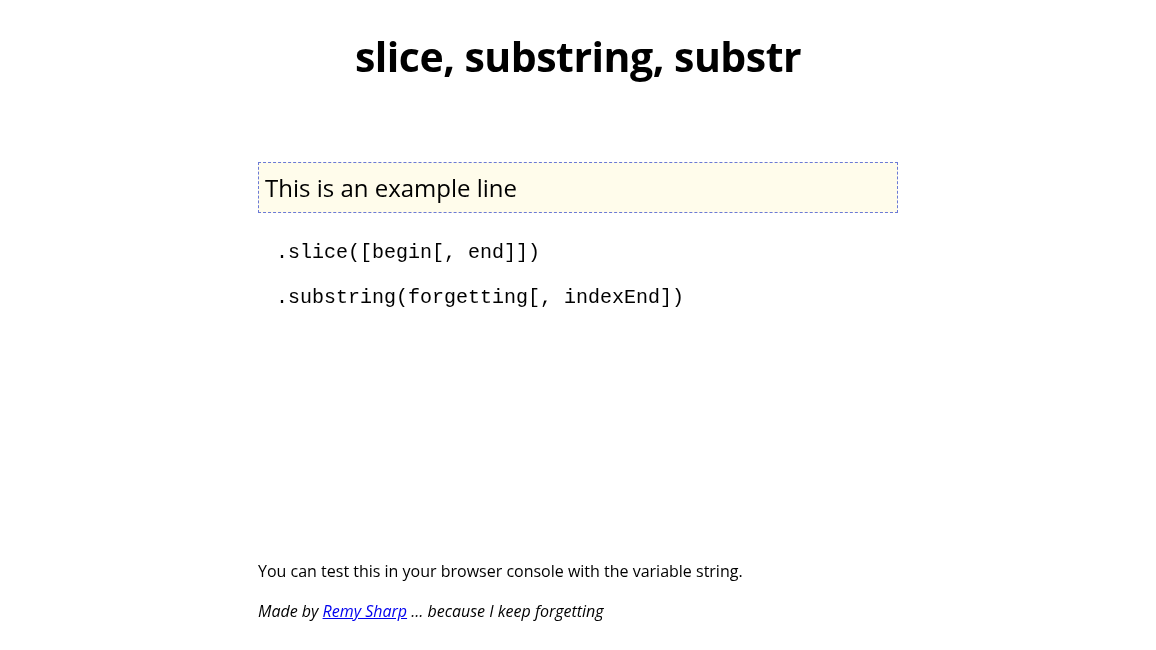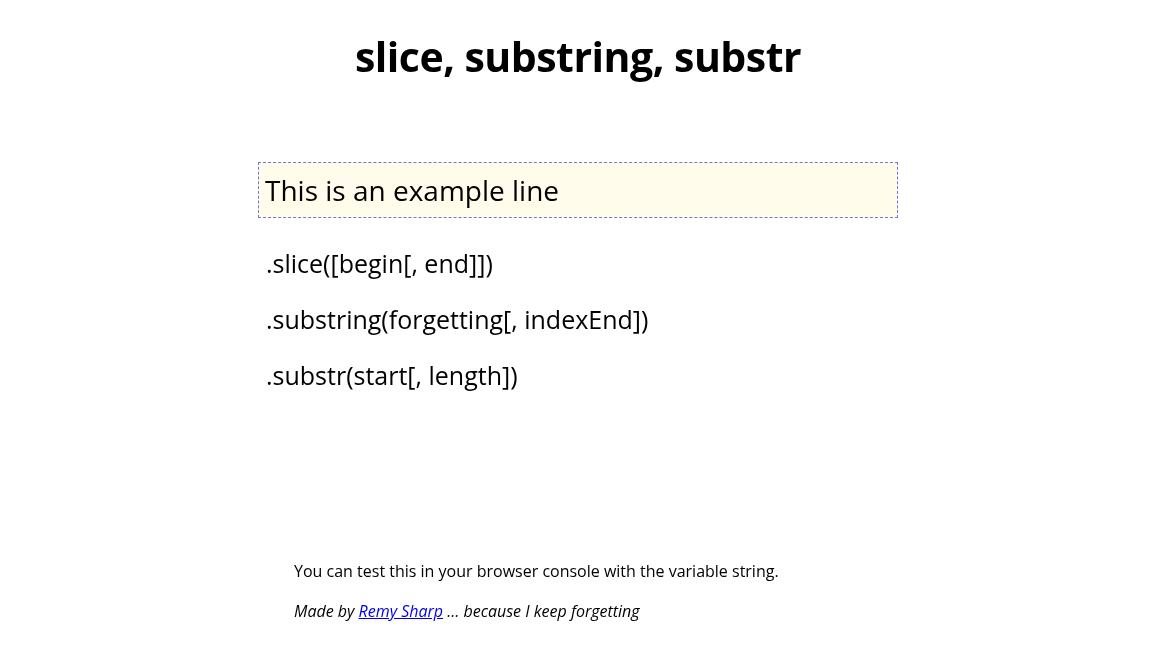--- a/index.html
+++ b/index.html
@@ -27,44 +27,44 @@
       margin-bottom: 78px;
       letter-spacing: -0.5px;
     }
     .input-wrap {
       border: 1px dashed #6b7ad6;
       background: #fffceb;
       padding: 8px 6px;
       margin-bottom: 28px;
     }
     .input-text {
-      font-size: 28px;
+      font-size: 24px;
       font-family: inherit;
       border: none;
       background: transparent;
       width: 100%;
       outline: none;
       color: #000;
     }
     .method-line {
-      font-size: 25px;
-      margin-left: 8px;
+      font-size: 20px;
+      margin-left: 18px;
       margin-bottom: 22px;
+      font-family: Liberation Mono, monospace;
     }
     .footer {
       position: absolute;
       bottom: 28px;
       left: 50%;
       transform: translateX(-50%);
       width: 640px;
       font-size: 16px;
     }
     .footer p {
       margin-bottom: 18px;
-      margin-left: 36px;
     }
     .footer p:last-child {
       margin-bottom: 0;
       font-style: italic;
     }
     a {
       color: #0000ee;
       text-decoration: underline;
     }
   </style>
@@ -73,21 +73,20 @@
 
 <div class="container">
   <h1>slice, substring, substr</h1>
 
   <div class="input-wrap">
     <input type="text" class="input-text" value="This is an example line" style="">
   </div>
 
   <div class="method-line">.slice([begin[, end]])</div>
   <div class="method-line">.substring(forgetting[, indexEnd])</div>
-  <div class="method-line">.substr(start[, length])</div>
 </div>
 
 <div class="footer">
   <p>You can test this in your browser console with the variable string.</p>
   <p>
     <span>Made by </span><a href="#">Remy Sharp</a><span> … because I keep forgetting</span>
   </p>
 </div>
 
 </body></html>

